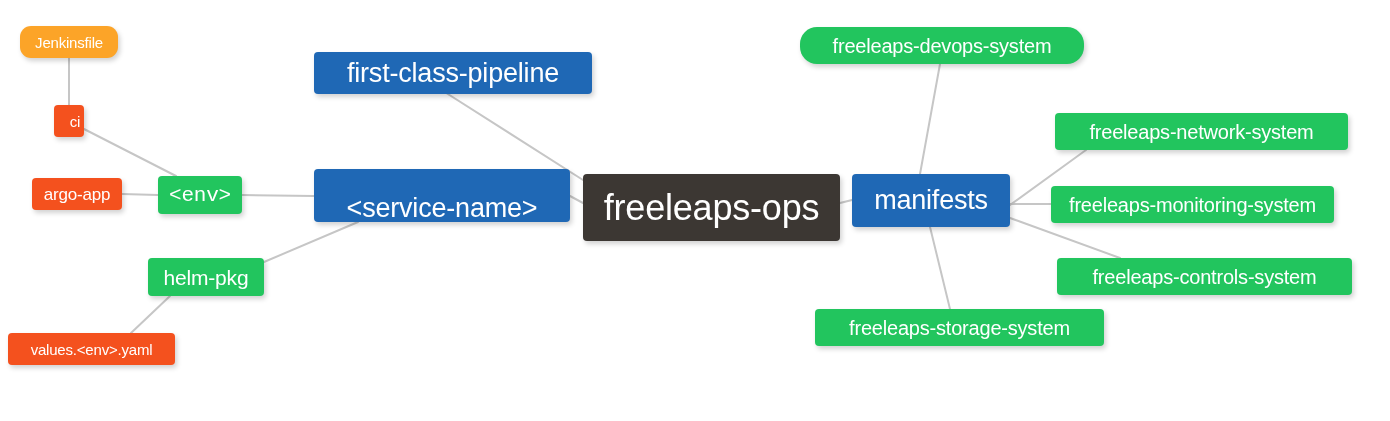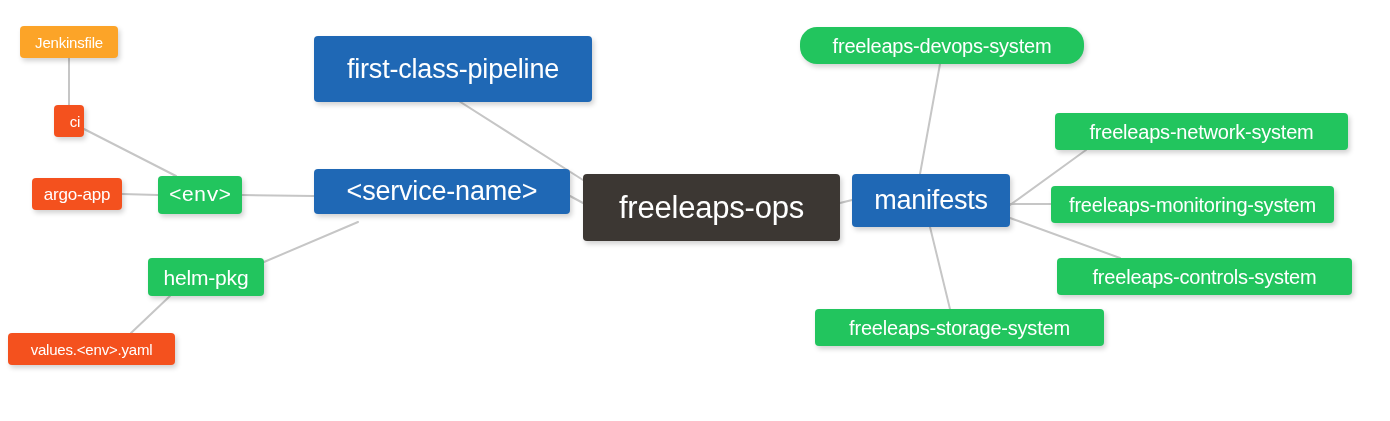--- a/index.html
+++ b/index.html
@@ -60,27 +60,27 @@
       <line x1="176" y1="176" x2="84" y2="129" stroke="#c6c6c6" stroke-width="2" stroke-linecap="round"></line>
       <line x1="69" y1="105" x2="69" y2="58" stroke="#c6c6c6" stroke-width="2" stroke-linecap="round"></line>
       <line x1="170" y1="296" x2="131" y2="333" stroke="#c6c6c6" stroke-width="2" stroke-linecap="round"></line>
       <line x1="920" y1="174" x2="940" y2="64" stroke="#c6c6c6" stroke-width="2" stroke-linecap="round"></line>
       <line x1="1010" y1="205" x2="1086" y2="150" stroke="#c6c6c6" stroke-width="2" stroke-linecap="round"></line>
       <line x1="1010" y1="204" x2="1051" y2="204" stroke="#c6c6c6" stroke-width="2" stroke-linecap="round"></line>
       <line x1="1010" y1="218" x2="1120" y2="258" stroke="#c6c6c6" stroke-width="2" stroke-linecap="round"></line>
       <line x1="930" y1="227" x2="950" y2="309" stroke="#c6c6c6" stroke-width="2" stroke-linecap="round"></line>
     </svg>
   <div id="node-layer">
-      <div class="node" style="left: 583px; top: 174px; width: 257px; height: 67px; background: rgb(60, 55, 51); font-size: 31px;">
+      <div class="node" style="left: 583px; top: 174px; width: 257px; height: 67px; background: rgb(60, 55, 51); font-size: 36px;">
         <span class="node-label">freeleaps-ops</span>
       </div>
-      <div class="node" style="left: 314px; top: 169px; width: 256px; height: 45px; background: rgb(31, 104, 181); font-size: 27px;">
+      <div class="node" style="left: 314px; top: 169px; width: 256px; height: 53px; background: rgb(31, 104, 181); font-size: 27px; align-items: flex-end;">
         <span class="node-label">&lt;service-name&gt;</span>
       </div>
-      <div class="node" style="left: 314px; top: 36px; width: 278px; height: 66px; background: rgb(31, 104, 181); font-size: 27px;">
+      <div class="node" style="left: 314px; top: 52px; width: 278px; height: 42px; background: rgb(31, 104, 181); font-size: 27px;">
         <span class="node-label">first-class-pipeline</span>
       </div>
       <div class="node" style="left: 852px; top: 174px; width: 158px; height: 53px; background: rgb(31, 104, 181); font-size: 27px;">
         <span class="node-label">manifests</span>
       </div>
       <div class="node" style="left: 158px; top: 176px; width: 84px; height: 38px; background: rgb(34, 197, 94); font-size: 21px; font-family: Liberation Mono, monospace;">
         <span class="node-label">&lt;env&gt;</span>
       </div>
       <div class="node" style="left: 148px; top: 258px; width: 116px; height: 38px; background: rgb(34, 197, 94); font-size: 21px;">
         <span class="node-label">helm-pkg</span>
@@ -93,21 +93,21 @@
       </div>
       <div class="node" style="left: 1051px; top: 186px; width: 283px; height: 37px; background: rgb(34, 197, 94); font-size: 20px;">
         <span class="node-label">freeleaps-monitoring-system</span>
       </div>
       <div class="node" style="left: 1057px; top: 258px; width: 295px; height: 37px; background: rgb(34, 197, 94); font-size: 20px;">
         <span class="node-label">freeleaps-controls-system</span>
       </div>
       <div class="node" style="left: 815px; top: 309px; width: 289px; height: 37px; background: rgb(34, 197, 94); font-size: 20px;">
         <span class="node-label">freeleaps-storage-system</span>
       </div>
-      <div class="node" style="left: 20px; top: 26px; width: 98px; height: 32px; background: rgb(252, 164, 40); font-size: 15px;">
+      <div class="node" style="left: 20px; top: 26px; width: 98px; height: 32px; background: rgb(252, 164, 40); font-size: 15px; border-radius: 11px;">
         <span class="node-label">Jenkinsfile</span>
       </div>
       <div class="node" style="left: 54px; top: 105px; width: 30px; height: 32px; background: rgb(244, 81, 30); font-size: 15px; padding-left: 12px;">
         <span class="node-label">ci</span>
       </div>
       <div class="node" style="left: 32px; top: 178px; width: 90px; height: 32px; background: rgb(244, 81, 30); font-size: 17px;">
         <span class="node-label">argo-app</span>
       </div>
       <div class="node" style="left: 8px; top: 333px; width: 167px; height: 32px; background: rgb(244, 81, 30); font-size: 15px;">
         <span class="node-label">values.&lt;env&gt;.yaml</span>

